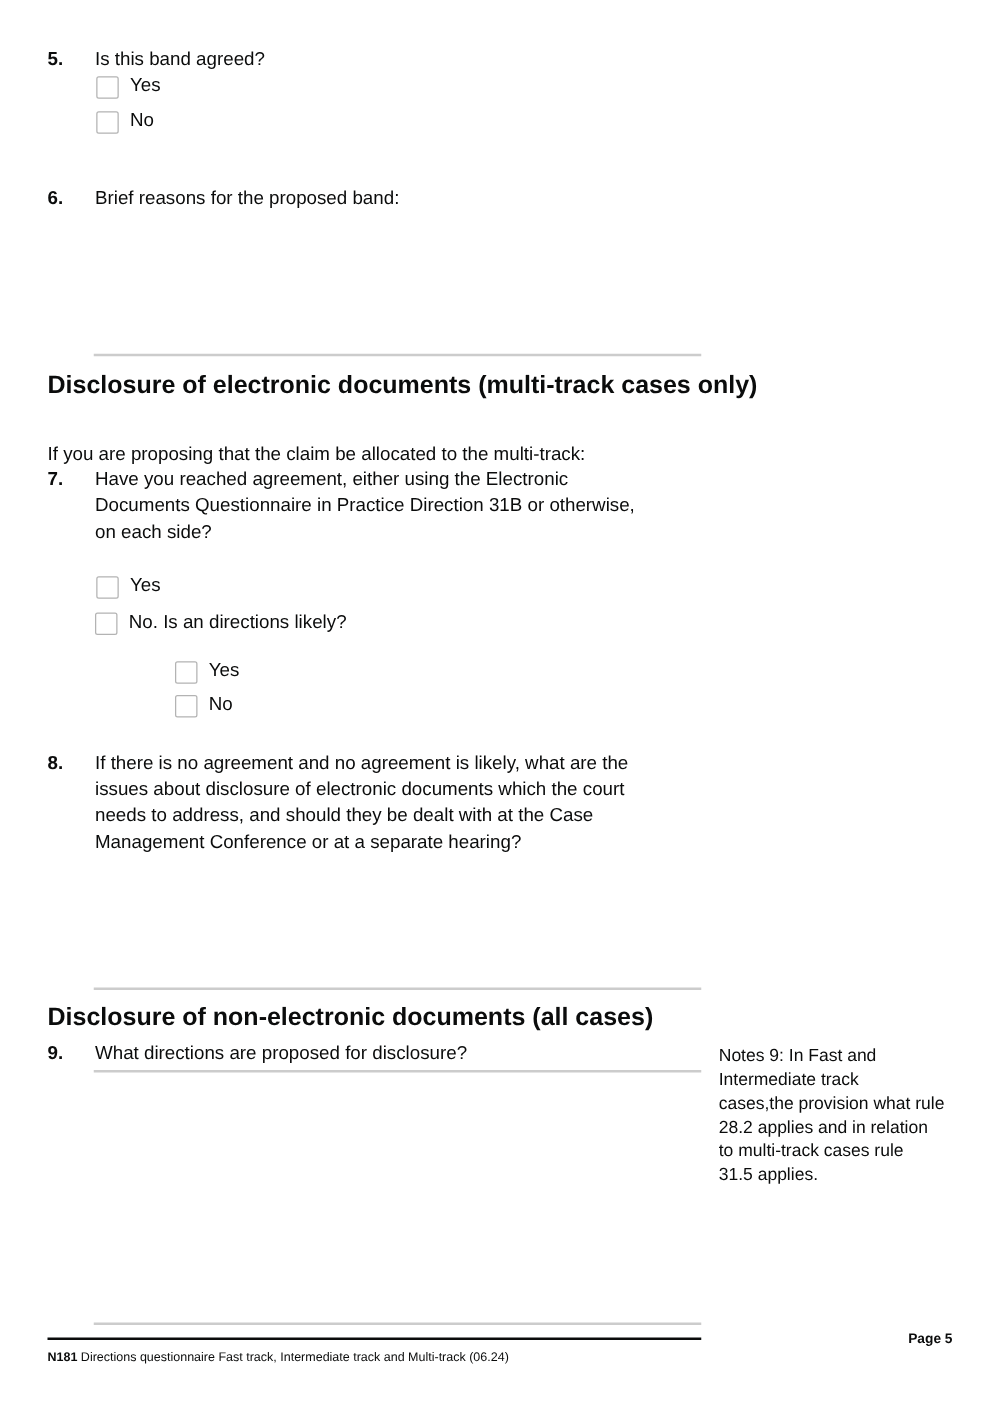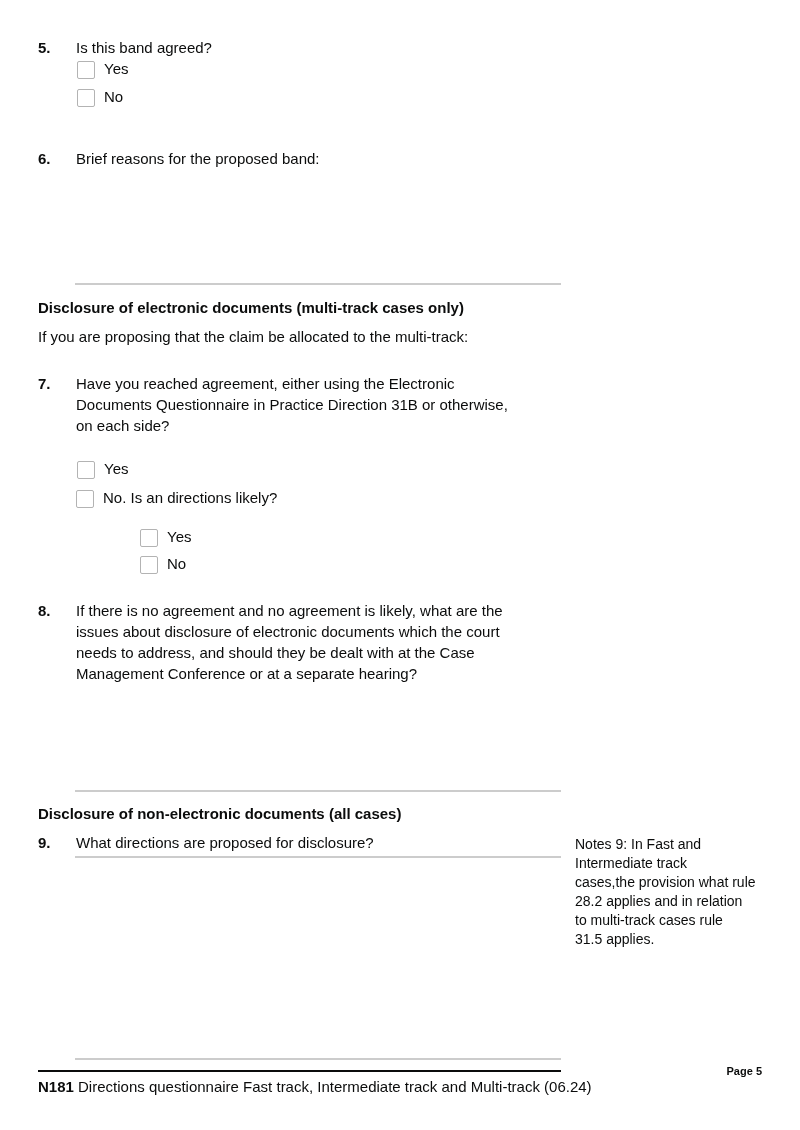--- a/index.html
+++ b/index.html
@@ -25,27 +25,28 @@
   }
   .qtext {
     position: absolute;
     left: 76px;
     width: 486px;
   }
   .heading {
     position: absolute;
     left: 38px;
     font-weight: bold;
-    font-size: 15px;
+    font-size: 20px;
     line-height: 20px;
   }
   .intro {
     position: absolute;
     left: 38px;
     width: 524px;
+    margin-top: 27px;
   }
   .thin-line {
     position: absolute;
     left: 75px;
     width: 486px;
     height: 2px;
     background: #cccccc;
   }
   .thick-line {
     position: absolute;
@@ -77,21 +78,21 @@
     top: 835px;
     width: 196px;
     font-size: 14px;
     line-height: 19px;
   }
   .notes b { font-weight: normal; }
   .footer-text {
     position: absolute;
     left: 38px;
     top: 1080px;
-    font-size: 15px;
+    font-size: 10px;
     line-height: 14px;
   }
   .footer-text b { font-weight: bold; }
   .page-number {
     position: absolute;
     right: 38px;
     top: 1061px;
     font-size: 11px;
     font-weight: bold;
   }

